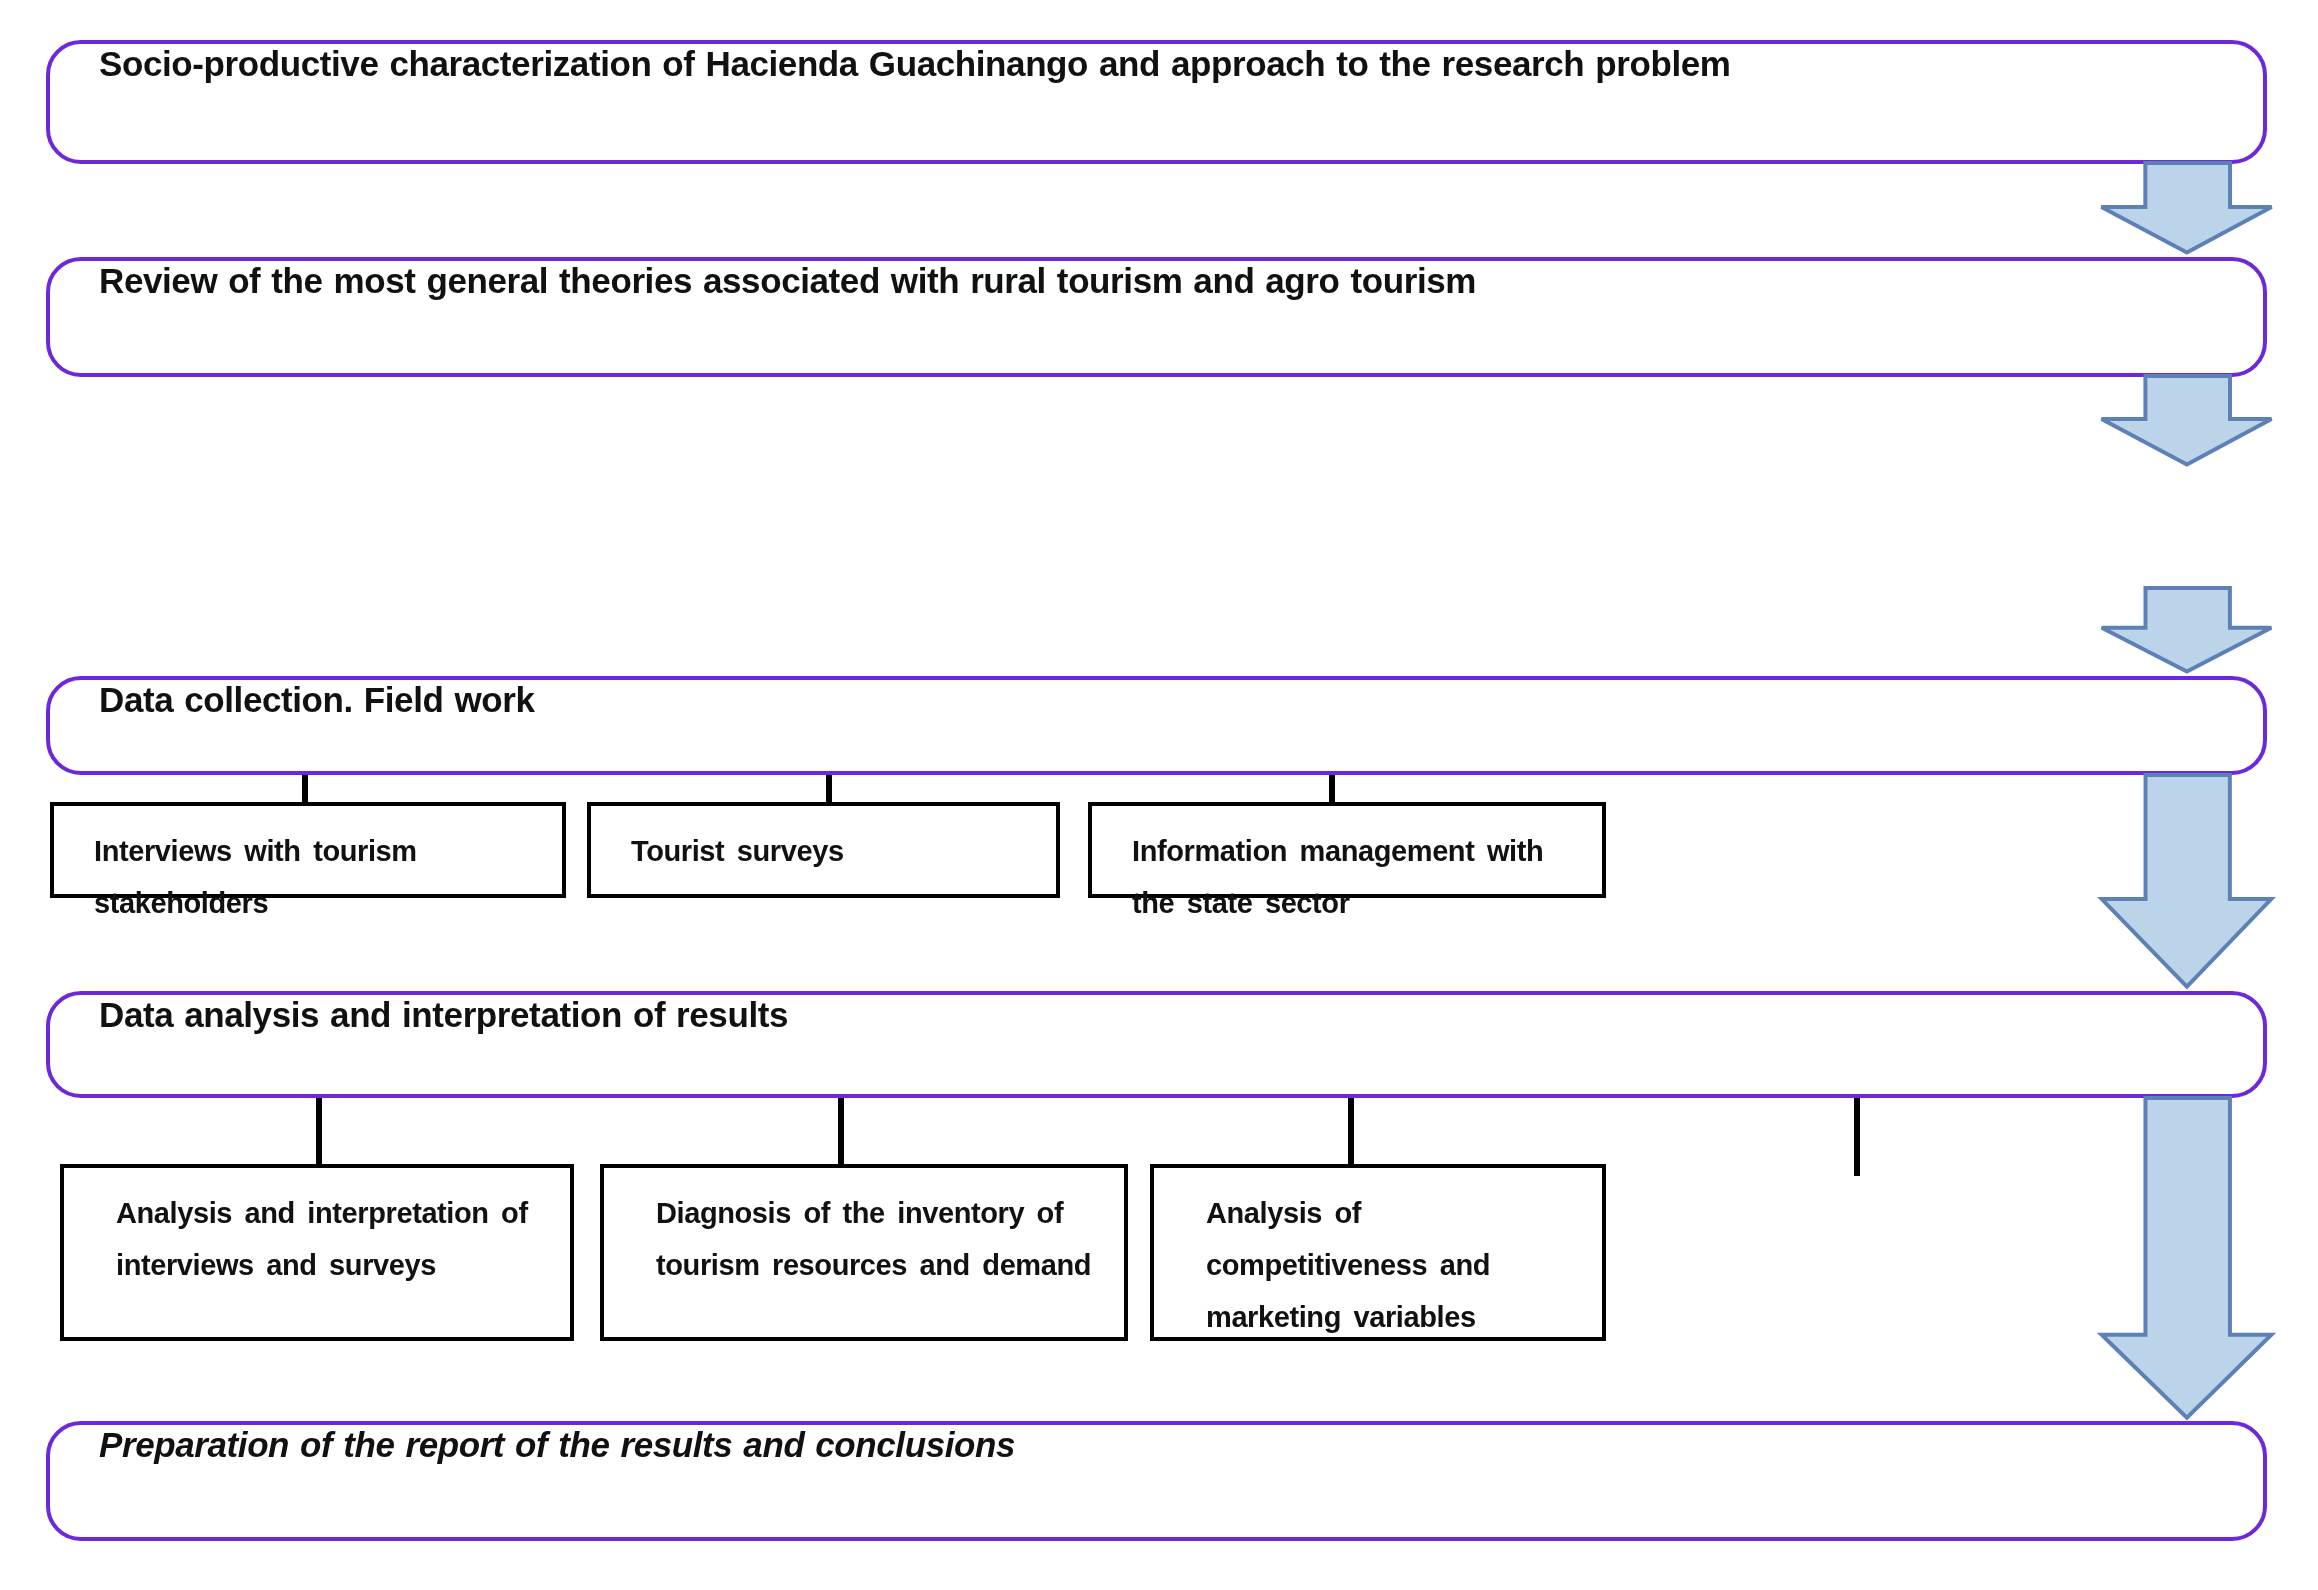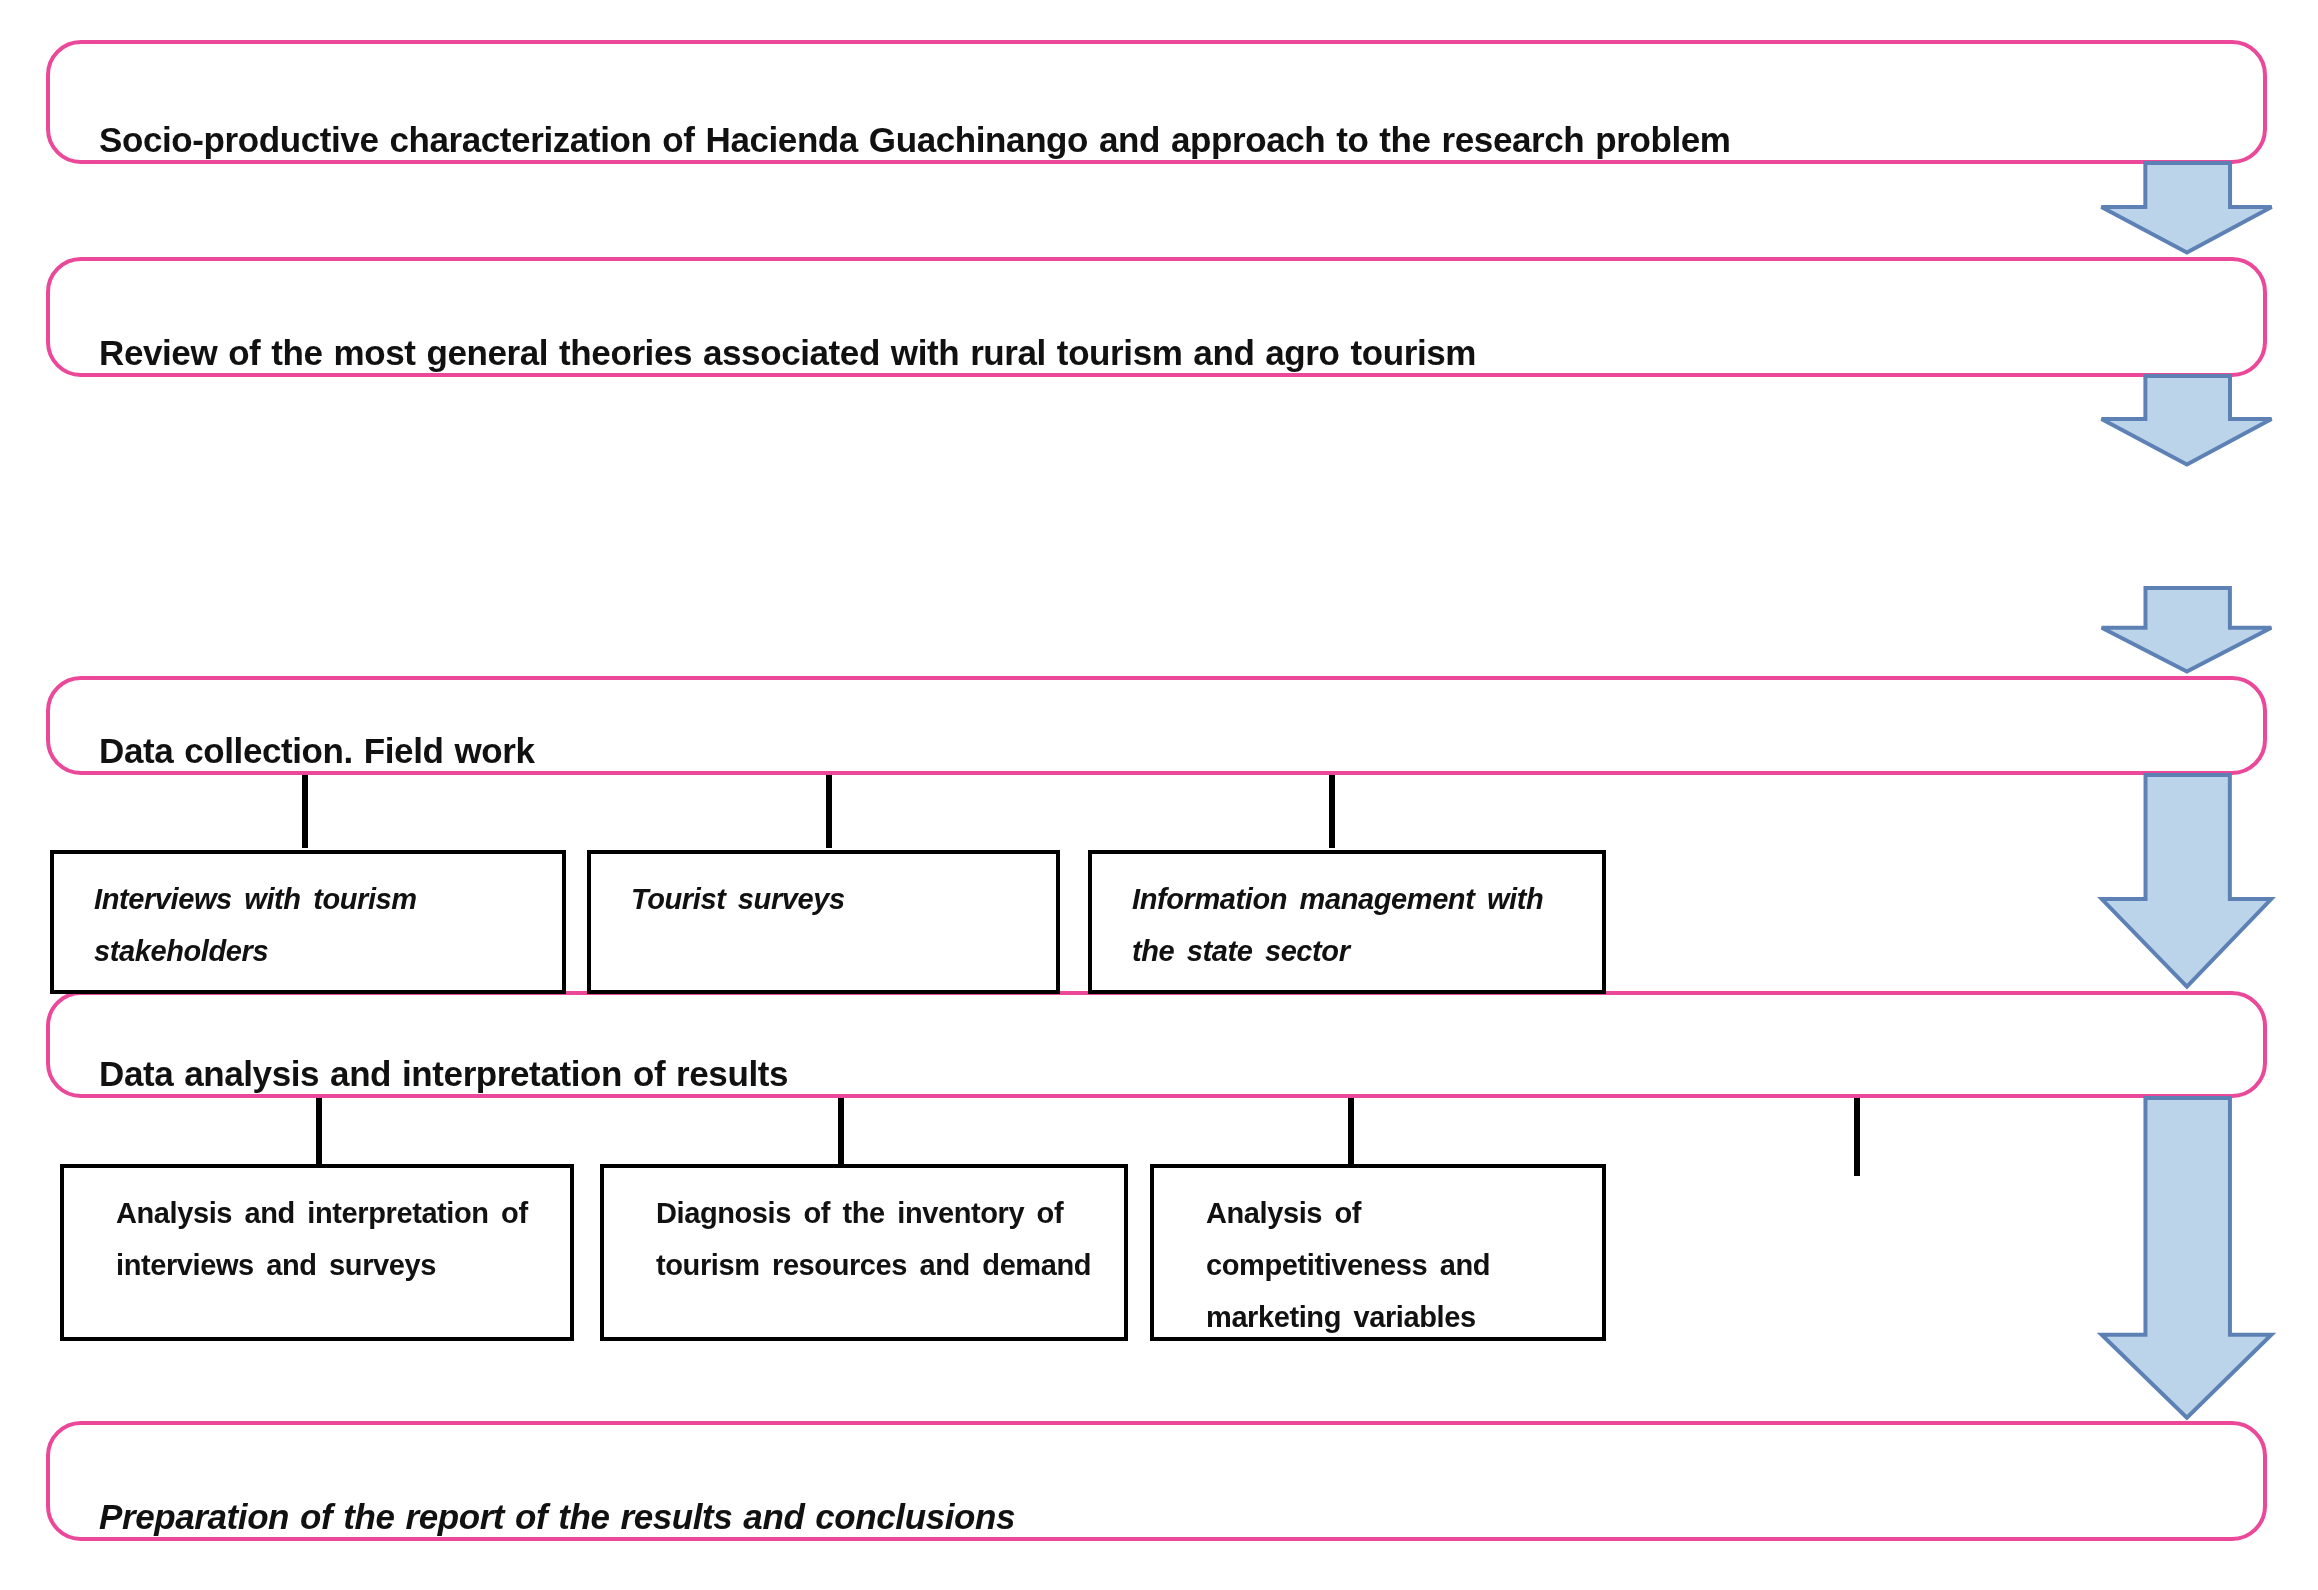--- a/index.html
+++ b/index.html
@@ -15,25 +15,25 @@
     font-family: "Liberation Sans", sans-serif;
     overflow: hidden;
   }
 
   
   .step {
     position: absolute;
     left: 46px;
     width: 2221px;
     box-sizing: border-box;
-    border: 4px solid #ec4899;
+    border: 4px solid #6d28d9;
     border-radius: 35px;
     background: #ffffff;
     display: flex;
-    align-items: flex-end;
+    align-items: flex-start;
     z-index: 2;
   }
   .step span {
     display: block;
     padding-left: 49px;
     font-size: 35px;
     font-weight: bold;
     color: #111111;
     letter-spacing: -0.4px;
     word-spacing: 1.6px;
@@ -57,21 +57,21 @@
   .child span {
     display: block;
     padding: 19px 30px 0 40px;
     font-size: 29px;
     font-weight: bold;
     color: #111111;
     letter-spacing: -0.4px;
     word-spacing: 4.8px;
     line-height: 52px;
   }
-  .r1 { top: 850px; height: 144px; font-style: italic; }
+  .r1 { top: 802px; height: 96px; }
   .r2 { top: 1164px; height: 177px; padding-left: 12px; }
   .c1 { left: 50px;   width: 516px; }
   .c2 { left: 587px;  width: 473px; }
   .c3 { left: 1088px; width: 518px; }
   .c4 { left: 60px;   width: 514px; }
   .c5 { left: 600px;  width: 528px; }
   .c6 { left: 1150px; width: 456px; }
   .c7 { left: 1634px; width: 474px; }
 
   

